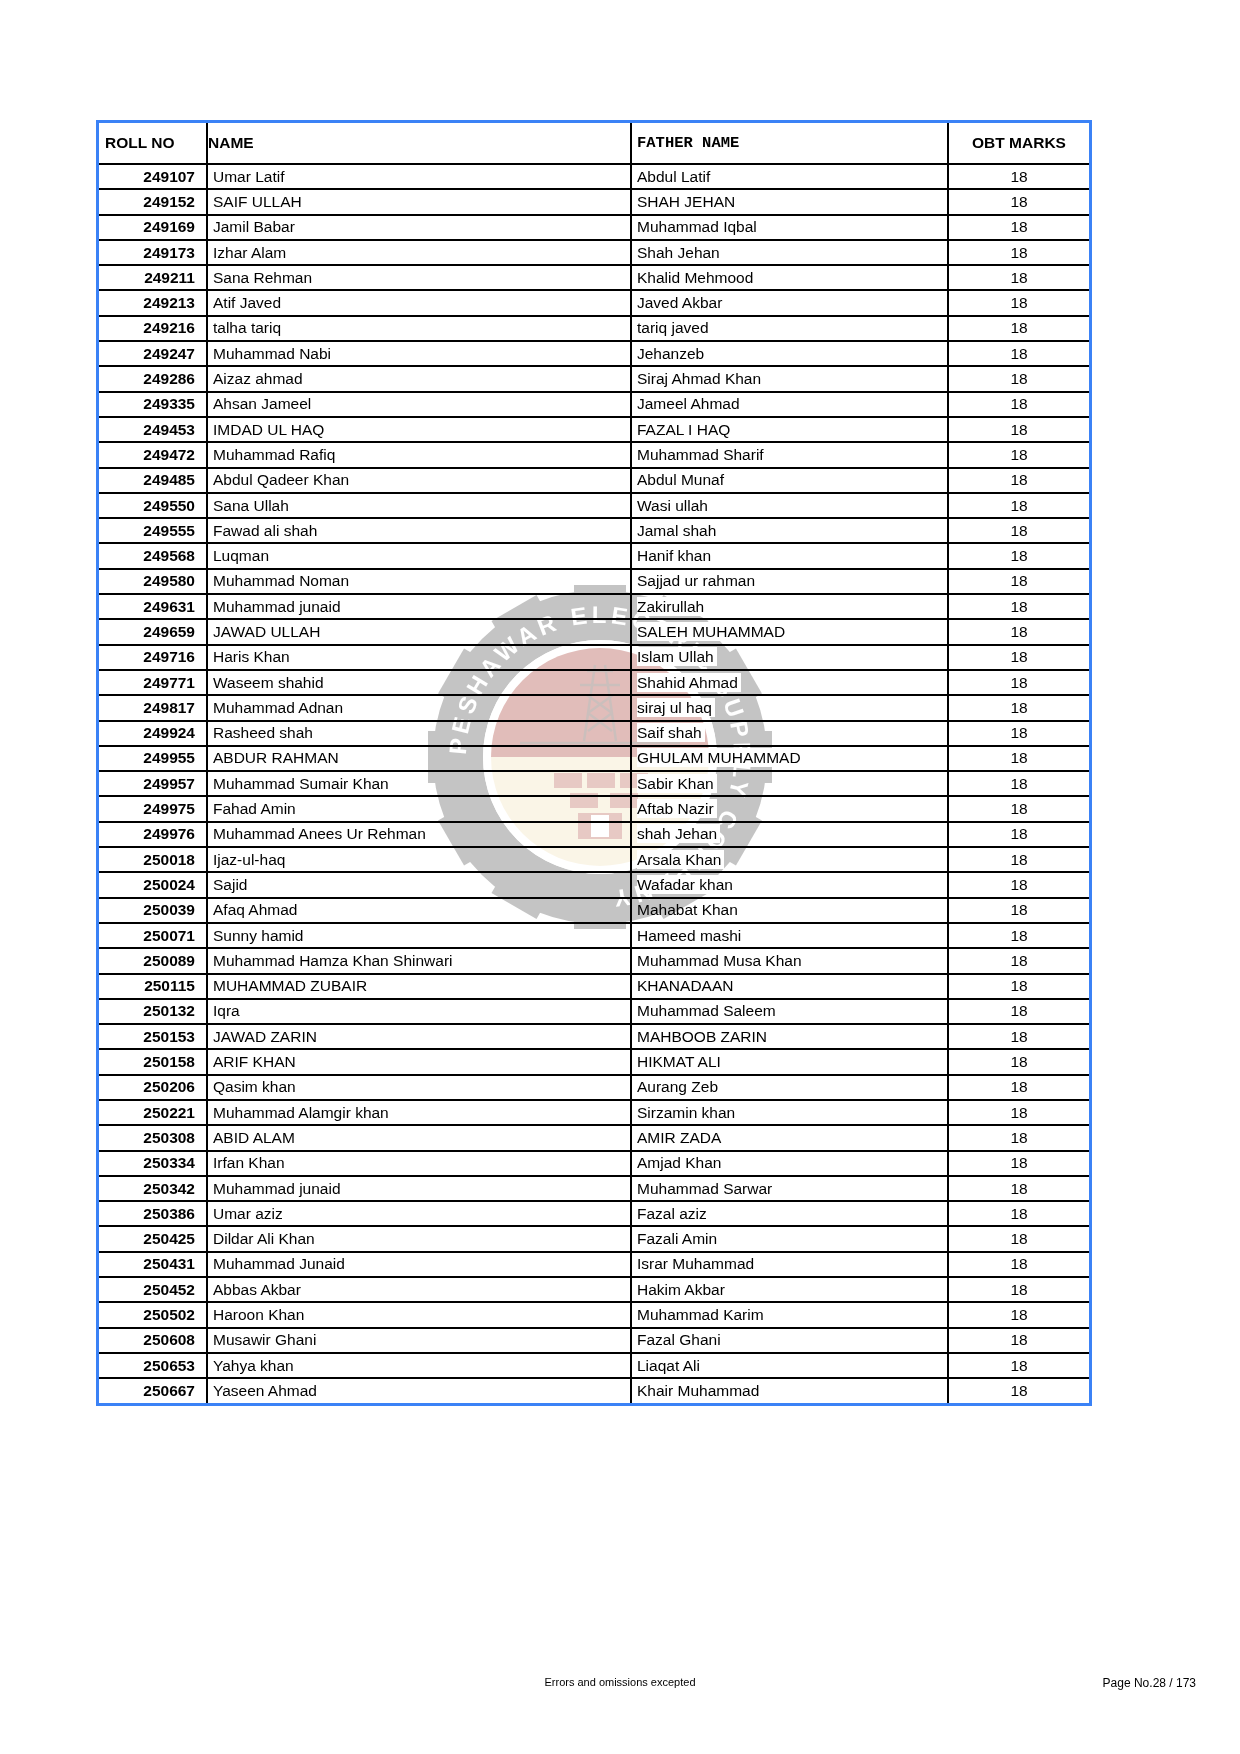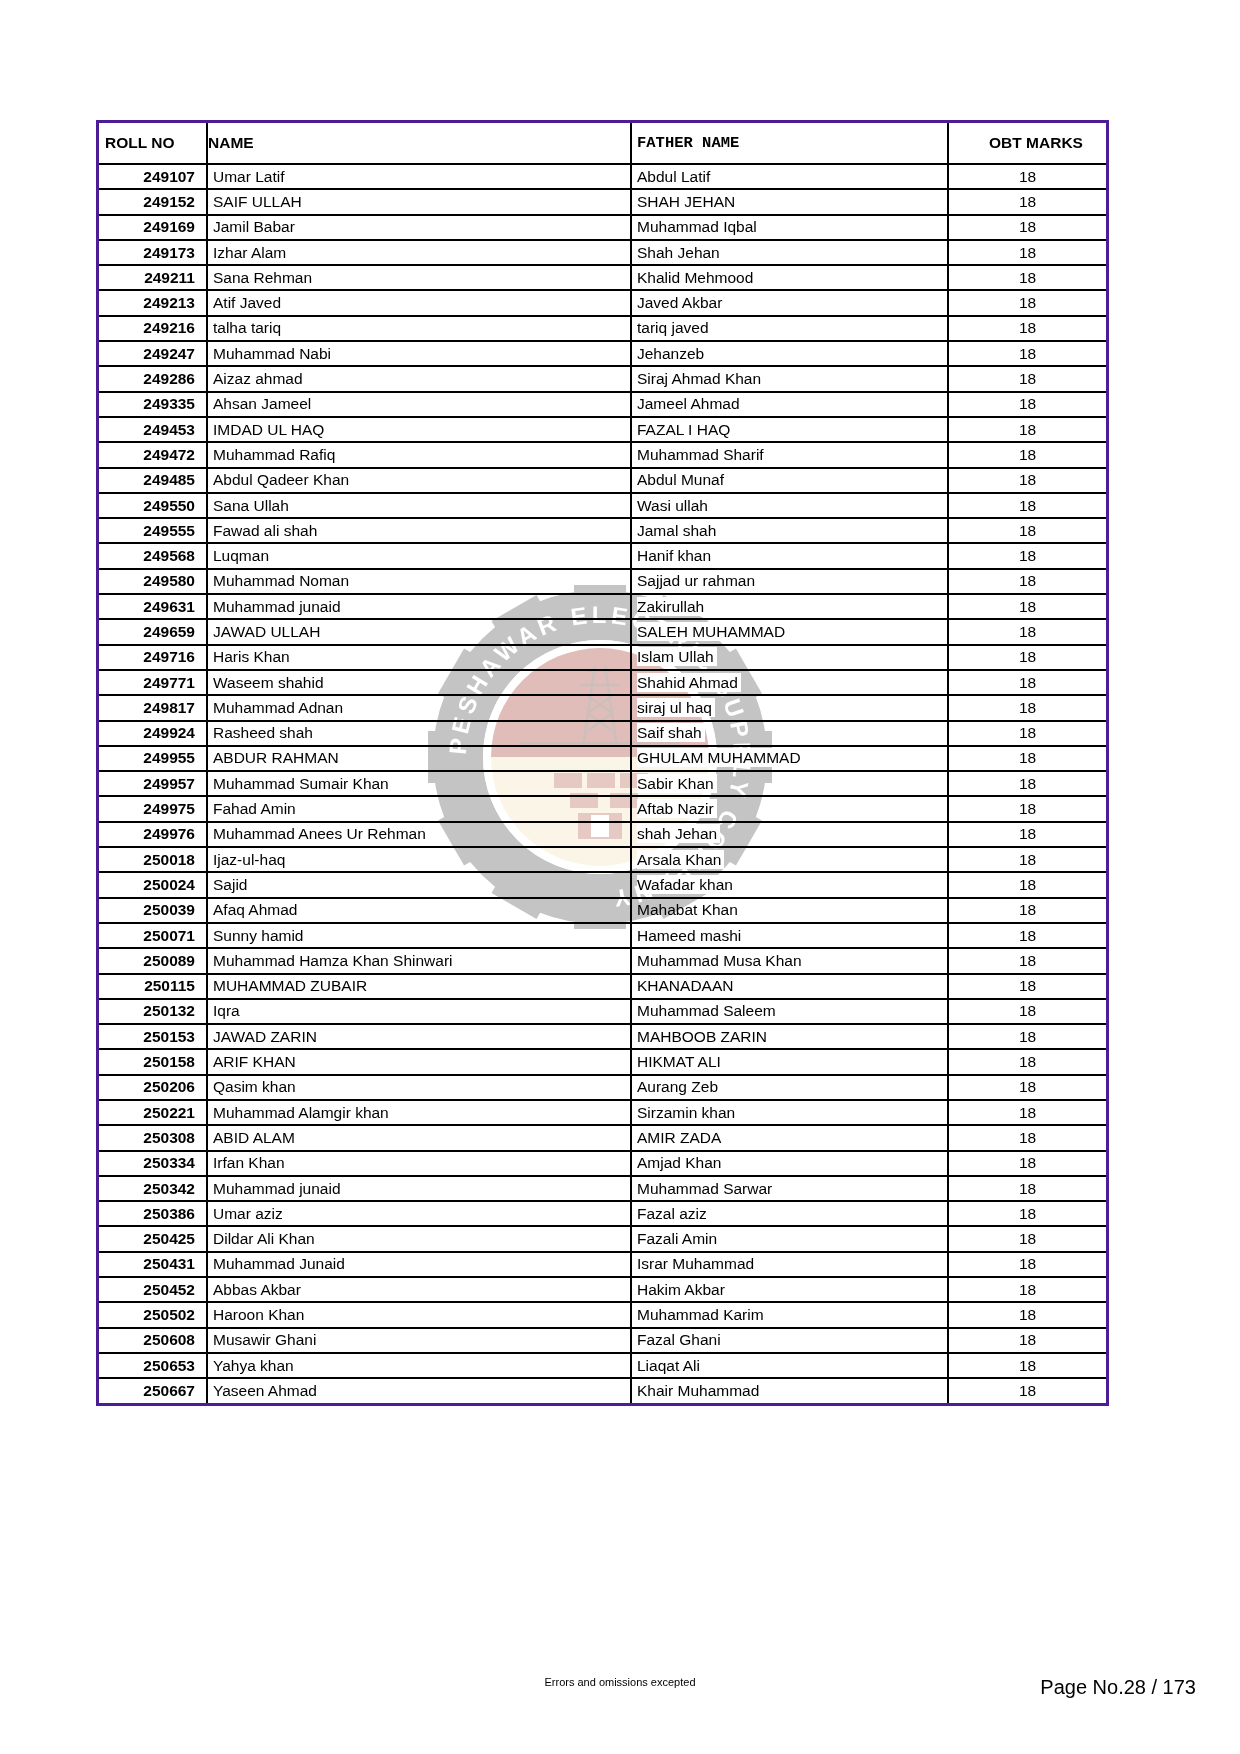--- a/index.html
+++ b/index.html
@@ -7,48 +7,48 @@
     width:1240px;height:1754px;position:relative;background:#ffffff;
     font-family:"Liberation Sans", sans-serif;color:#000;
   }
   .watermark{
     position:absolute;left:428px;top:585px;width:344px;height:344px;
     z-index:0;pointer-events:none;
   }
   .table-wrap{position:absolute;left:96px;top:120px;width:981px;z-index:1;}
   table.results{
     width:100%;border-collapse:collapse;table-layout:fixed;background:transparent;
-    border:3px solid #4c1d95;
+    border:3px solid #3b82f6;
   }
   table.results th, table.results td{
     border:2px solid #000;overflow:hidden;white-space:nowrap;
     font-size:15.5px;vertical-align:middle;padding:0;
   }
   .col-roll{width:101px;}
   .col-name{width:422px;}
   .col-father{width:310px;}
   .col-marks{width:140px;}
   thead th{height:40px;font-weight:bold;text-align:left;font-size:15.5px;}
   thead th.col-roll{padding-left:6px;}
   thead th.col-name{padding-left:0;}
   thead th.col-father{padding-left:5px;font-family:Liberation Mono, monospace;}
-  thead th.col-marks{text-align:center;padding-left:17px;}
+  thead th.col-marks{text-align:center;padding-left:0;}
   tbody td{height:23.3px;}
   tbody td.col-roll{text-align:right;font-weight:bold;padding-right:11px;}
   tbody td.col-name,tbody td.col-father{text-align:left;padding-left:5px;}
   tbody td.col-marks{text-align:center;}
   
   tbody tr:nth-child(n+18):nth-child(-n+29) .col-father .cell-text{
     background:#ffffff;padding:1px 3px 1px 0;
   }
   .footer{position:absolute;left:0;top:1676px;width:1240px;height:24px;z-index:1;}
   .footer-note{
     position:absolute;left:0;right:0;text-align:center;font-size:11px;
   }
-  .footer-page{position:absolute;right:44px;top:0;font-size:20px;}
+  .footer-page{position:absolute;right:44px;top:0;font-size:12px;}
 </style>
 </head>
 <body>
 
 <div class="watermark">
   <svg width="344" height="344" viewBox="-172 -172 344 344" xmlns="http://www.w3.org/2000/svg">
     <g opacity="0.30">
       <g fill="#3b3b3b">
         <rect x="-26" y="-172" width="52" height="42" transform="rotate(0)"></rect>
         <rect x="-26" y="-172" width="52" height="42" transform="rotate(30)"></rect>

